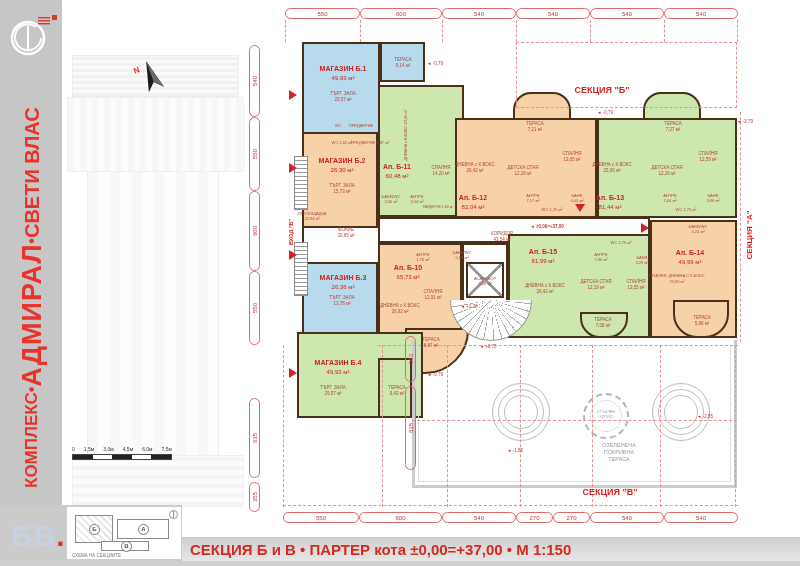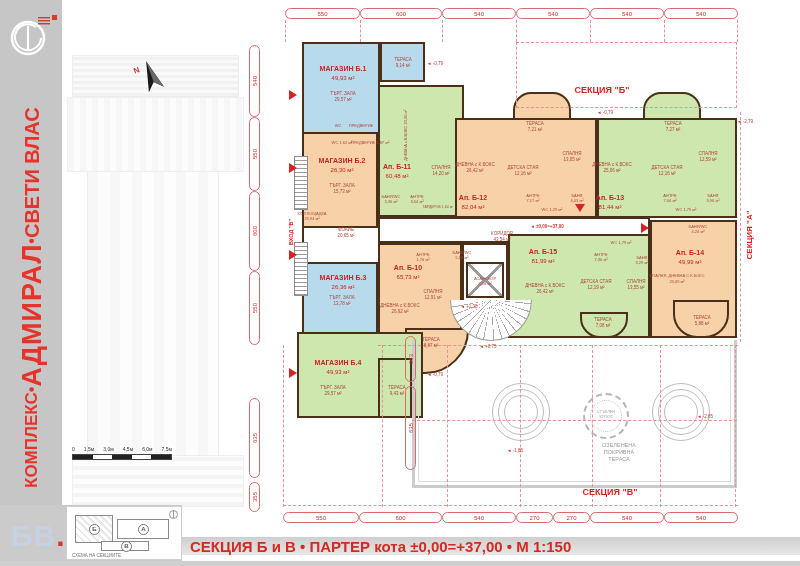--- a/index.html
+++ b/index.html
@@ -41,21 +41,21 @@
   .keyplan .blk{position:absolute;border:1px solid #8a8a8a;box-sizing:border-box;}
   .kp-b{left:8px;top:8px;width:38px;height:28px;background:repeating-linear-gradient(45deg,#e8e8e8 0 2px,#fff 2px 5px);}
   .kp-a{left:50px;top:12px;width:52px;height:20px;background:#fff;}
   .kp-v{left:34px;top:34px;width:48px;height:10px;background:#fff;}
   .kp-lbl{position:absolute;width:9px;height:9px;border:1px solid #777;border-radius:50%;
           font-size:6px;font-weight:bold;color:#555;text-align:center;line-height:9px;background:#fff;}
   .kp-cap{position:absolute;left:5px;bottom:1px;font-size:4.5px;color:#777;}
   .kp-compass{position:absolute;right:3px;top:3px;width:7px;height:7px;border:1px solid #999;border-radius:50%;}
   .kp-compass:after{content:"";position:absolute;left:3px;top:-1px;width:1px;height:8px;background:#999;}
   
-  .titlebar{position:absolute;left:182px;top:537px;width:618px;height:18px;
+  .titlebar{position:absolute;left:182px;top:537px;width:618px;height:24px;
             background:linear-gradient(#cfcfcf,#e6e6e6);display:flex;align-items:center;}
   .titlebar span{color:#d42a20;font-weight:bold;font-size:15px;padding-left:8px;white-space:nowrap;}
   .bottomband{position:absolute;left:0;top:561px;width:800px;height:5px;background:#cfcfcf;}
   
   .plan{position:absolute;left:245px;top:0;width:555px;height:537px;background:#fff;}
   .room{position:absolute;box-sizing:border-box;border:2px solid #4a3018;}
   .fill-blue{background:#b7dbec;} .fill-green{background:#cde7af;}
   .fill-orange{background:#f7d2a8;} .fill-white{background:#fff;}
   .xmark{background:
      linear-gradient(to top right,transparent 47%,#999 47% 53%,transparent 53%),

